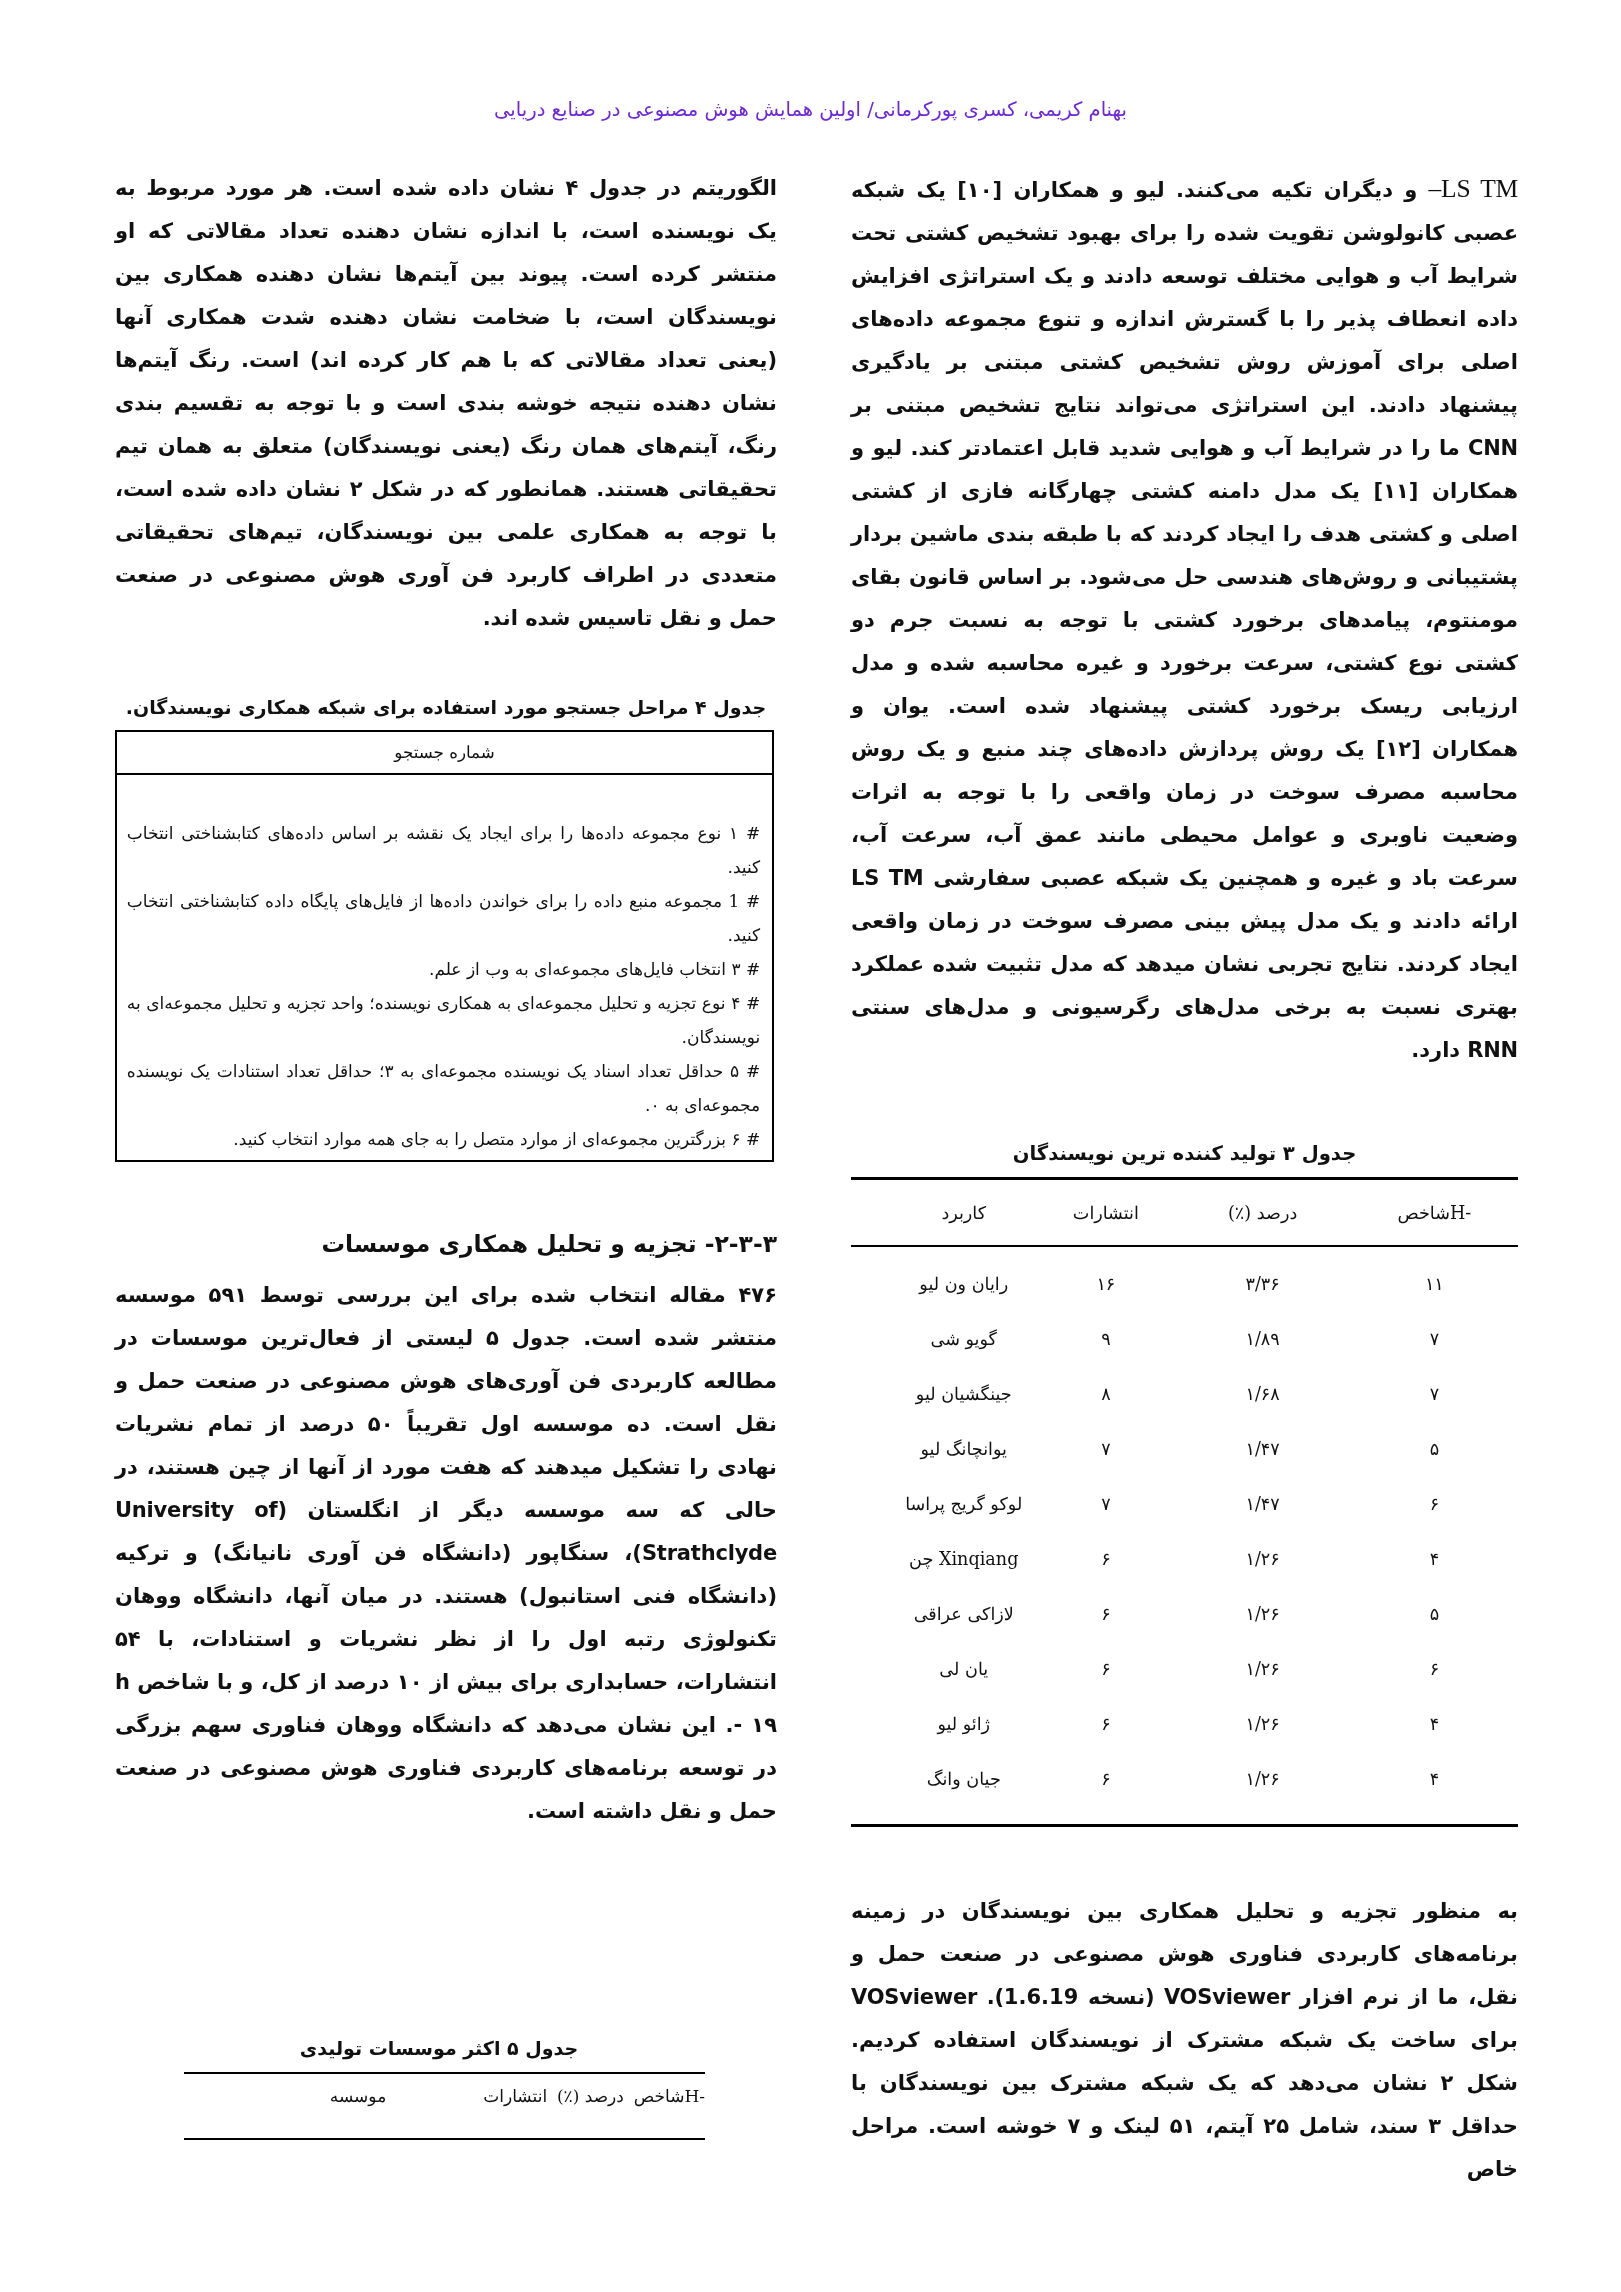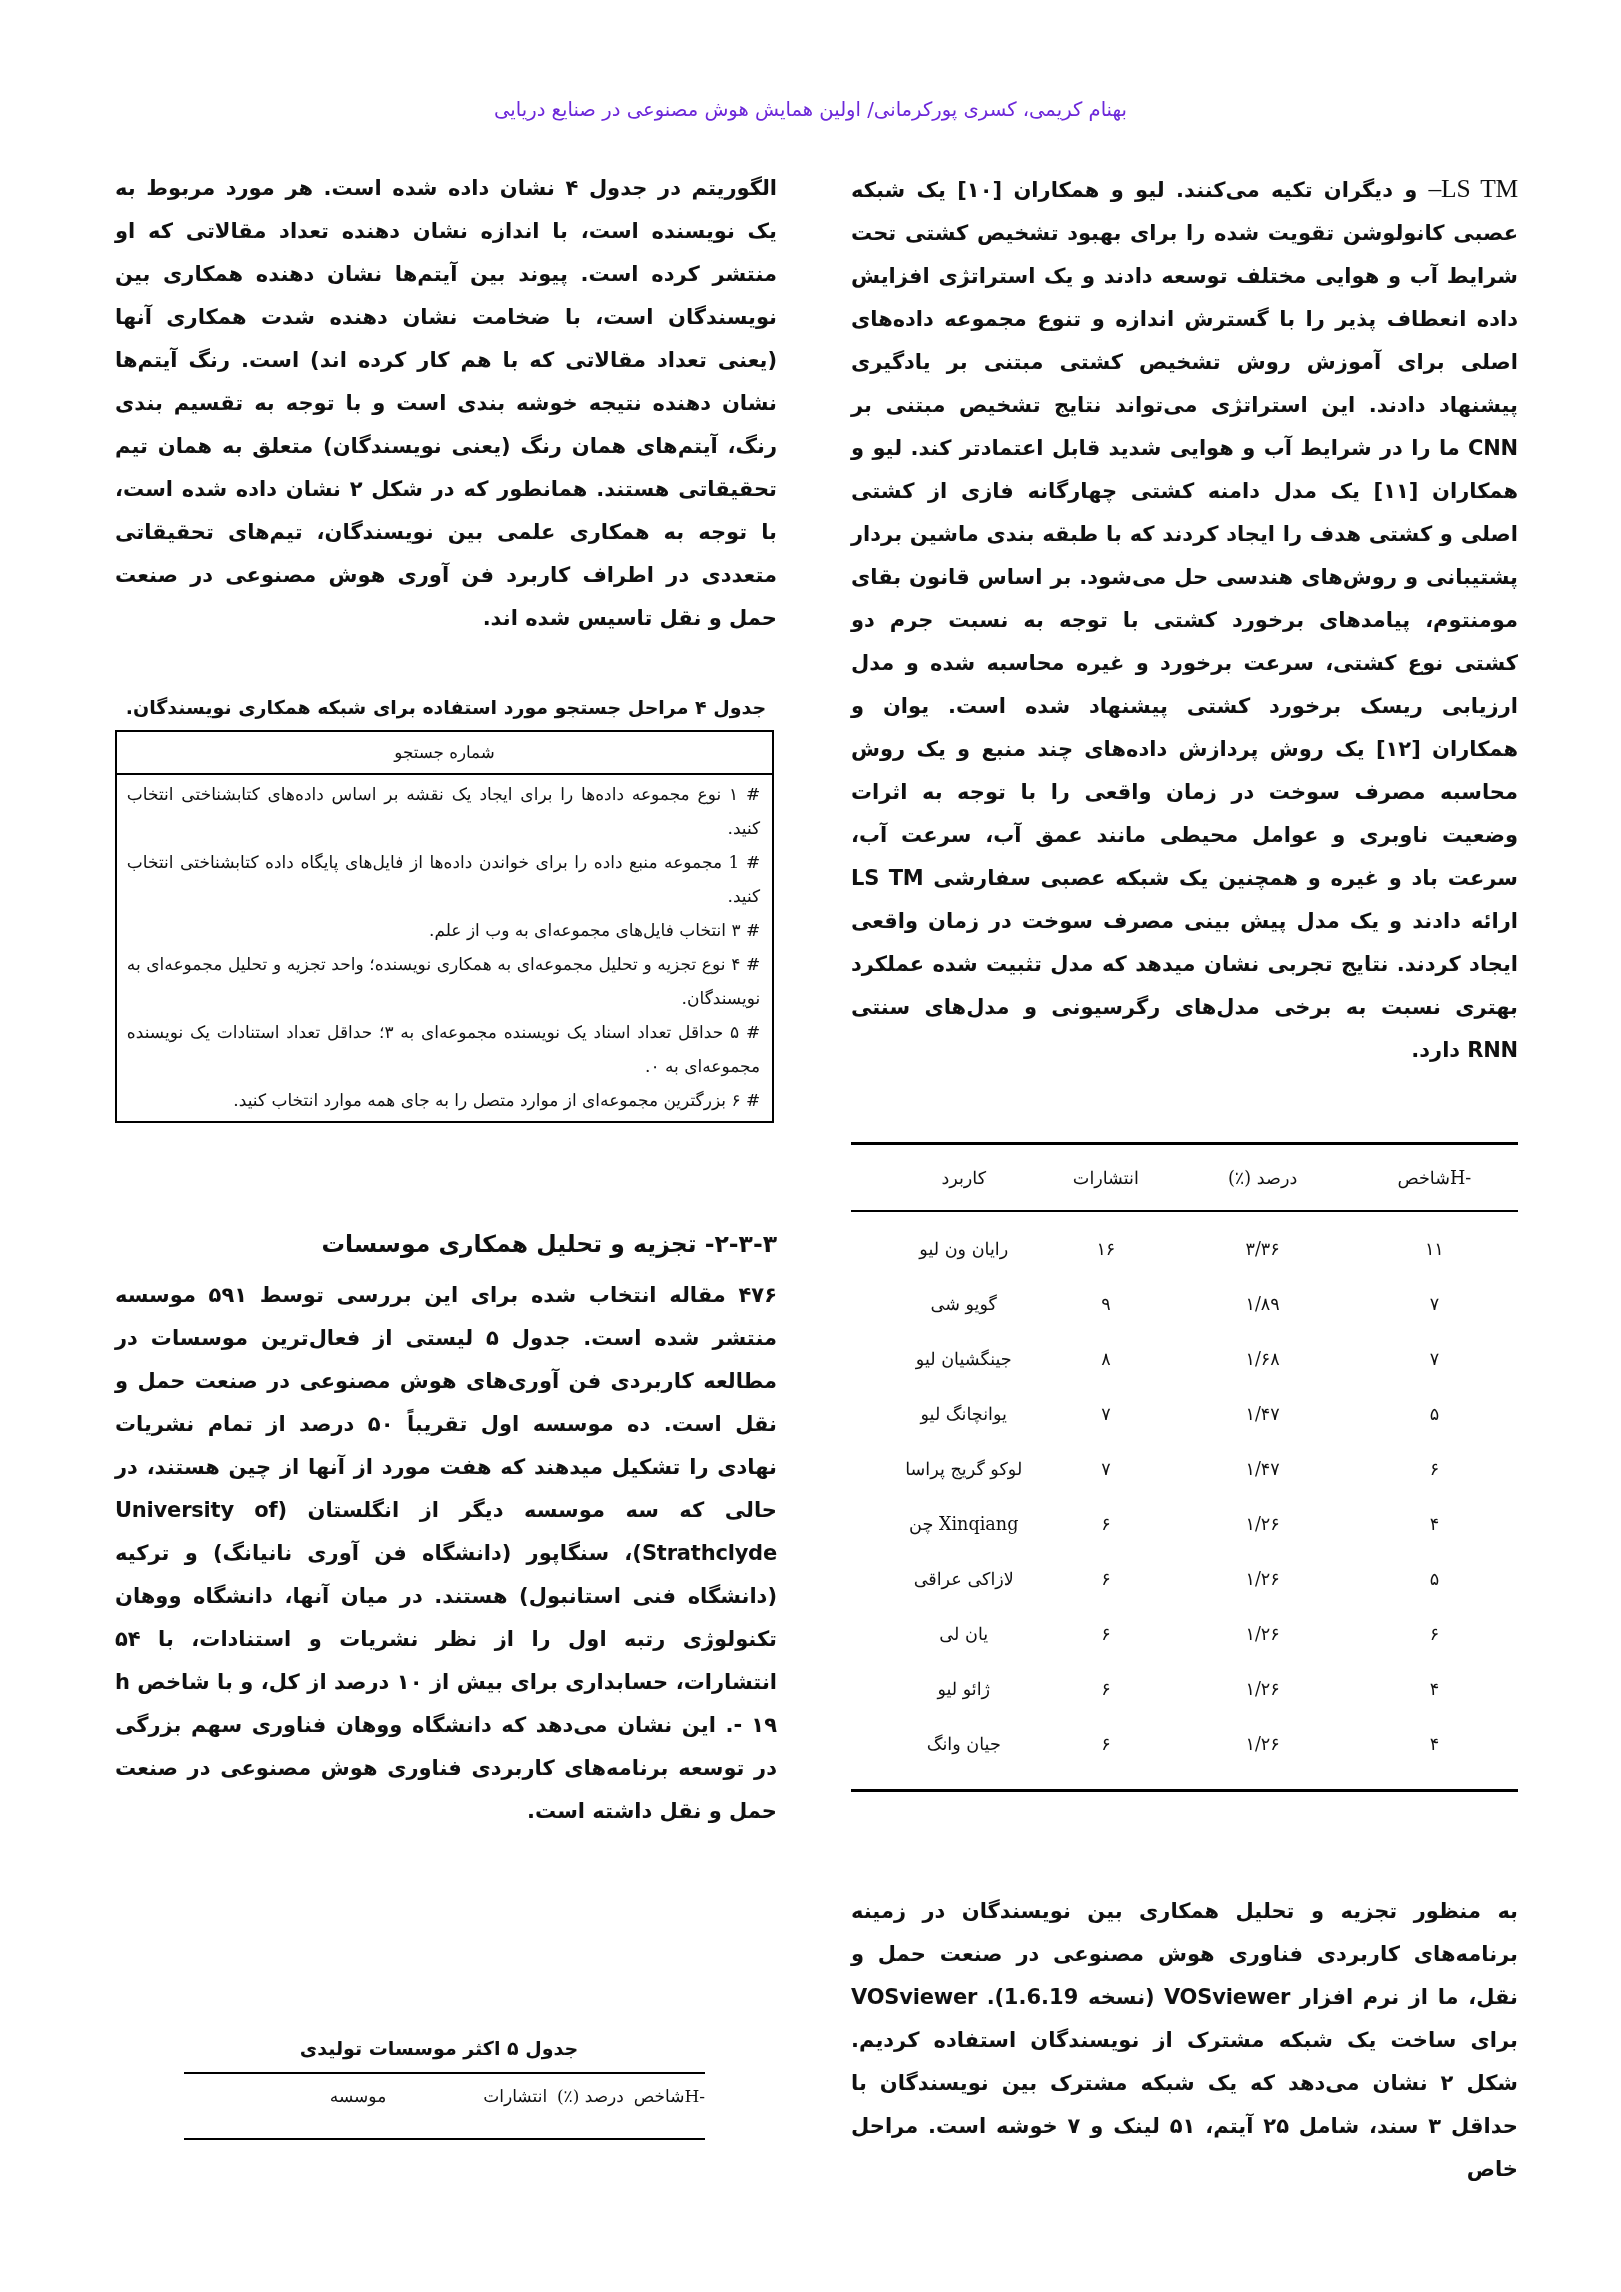--- a/index.html
+++ b/index.html
@@ -45,21 +45,21 @@
     font-size: 19px; font-weight: bold; direction: rtl;
   }
   .t4 {
     position: absolute; left: 115px; top: 730px; width: 655px; border: 2.5px solid #000;
     direction: rtl; font-family: "DejaVu Serif", serif;
   }
   .t4 .t4-head {
     text-align: center; font-size: 16.7px; height: 41px; line-height: 41px;
     border-bottom: 2.5px solid #000;
   }
-  .t4 .t4-body { padding: 2px 11.8px 3.9px 9.8px; }
+  .t4 .t4-body { padding: 2px 11.8px 3.9px 9.8px; margin-top: 39px; }
   .t4 .step { font-size: 17px; line-height: 34px; text-align: justify; text-align-last: right; margin: 0; }
 
   .section-heading {
     position: absolute; left: 115px; top: 1230px; width: 662px; direction: rtl;
     font-size: 23.5px; font-weight: bold; text-align: right;
   }
   .col-left-2 { left: 115px; top: 1274px; width: 662px; }
 
   
   .t5-caption {
@@ -76,20 +76,21 @@
 </head>
 <body>
 
 <div class="header">بهنام کریمی، کسری پورکرمانی/ اولین همایش هوش مصنوعی در صنایع دریایی</div>
 
 <div class="col col-right">
   <p class="para"><span class="latin">LS TM–</span><span> و دیگران تکیه می‌کنند. لیو و همکاران [۱۰] یک شبکه عصبی کانولوشن تقویت شده را برای بهبود تشخیص کشتی تحت شرایط آب و هوایی مختلف توسعه دادند و یک استراتژی افزایش داده انعطاف پذیر را با گسترش اندازه و تنوع مجموعه داده‌های اصلی برای آموزش روش تشخیص کشتی مبتنی بر یادگیری پیشنهاد دادند. این استراتژی می‌تواند نتایج تشخیص مبتنی بر CNN ما را در شرایط آب و هوایی شدید قابل اعتمادتر کند. لیو و همکاران [۱۱] یک مدل دامنه کشتی چهارگانه فازی از کشتی اصلی و کشتی هدف را ایجاد کردند که با طبقه بندی ماشین بردار پشتیبانی و روش‌های هندسی حل می‌شود. بر اساس قانون بقای مومنتوم، پیامدهای برخورد کشتی با توجه به نسبت جرم دو کشتی نوع کشتی، سرعت برخورد و غیره محاسبه شده و مدل ارزیابی ریسک برخورد کشتی پیشنهاد شده است. یوان و همکاران [۱۲] یک روش پردازش داده‌های چند منبع و یک روش محاسبه مصرف سوخت در زمان واقعی را با توجه به اثرات وضعیت ناوبری و عوامل محیطی مانند عمق آب، سرعت آب، سرعت باد و غیره و همچنین یک شبکه عصبی سفارشی LS TM ارائه دادند و یک مدل پیش بینی مصرف سوخت در زمان واقعی ایجاد کردند. نتایج تجربی نشان میدهد که مدل تثبیت شده عملکرد بهتری نسبت به برخی مدل‌های رگرسیونی و مدل‌های سنتی RNN دارد.</span></p>
 </div>
 
 <div class="t3">
+  <div class="caption">جدول ۳ تولید کننده ترین نویسندگان</div>
   <div class="rule-thick"></div>
   <table>
     <thead>
       <tr>
         <th class="c-author"><span>کاربرد</span></th>
         <th class="c-pubs">انتشارات</th>
         <th class="c-pct">درصد (٪)</th>
         <th class="c-h">-Hشاخص</th>
       </tr>
       <tr>

